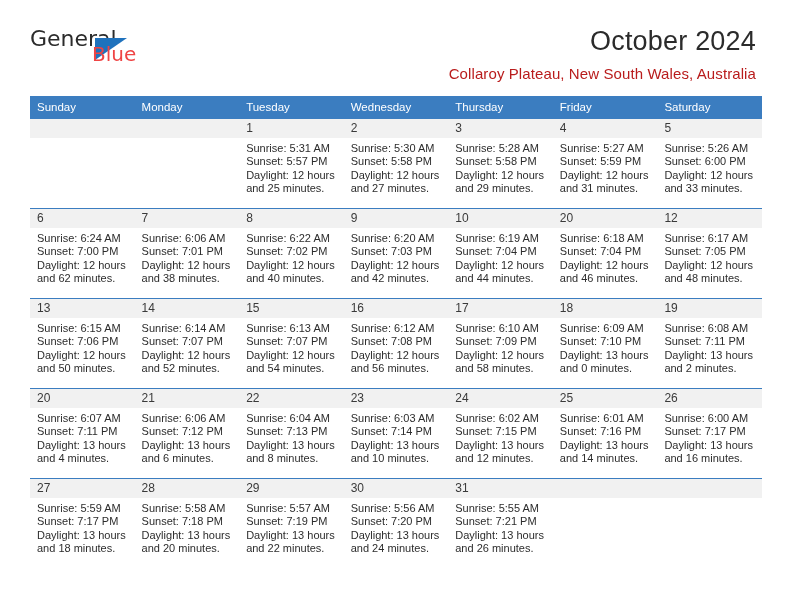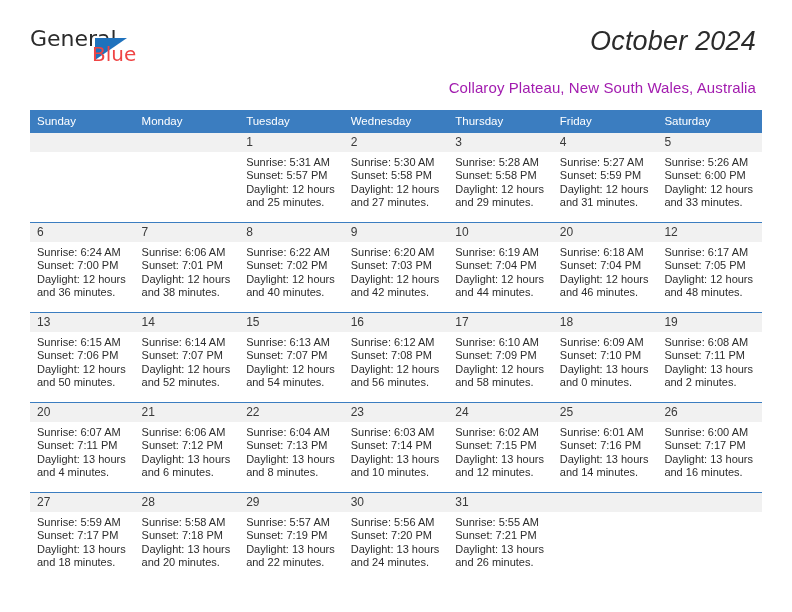--- a/index.html
+++ b/index.html
@@ -67,27 +67,26 @@
   .title-block {
     text-align: right;
     padding-top: 0px;
   }
   .cal-title {
     font-size: 27px;
     font-weight: 400;
     color: #2b2b2b;
     line-height: 1.12;
     letter-spacing: 0.2px;
-    font-style: italic;
   }
   .cal-subtitle {
-    margin-top: 23px;
+    margin-top: 9px;
     font-size: 15px;
     font-weight: 400;
-    color: #a21caf;
+    color: #b91c1c;
     letter-spacing: 0.1px;
   }
 
   
   .calendar {
     margin: 14px 30px 0 30px;
     width: 732px;
     border-collapse: collapse;
     table-layout: fixed;
   }
@@ -236,21 +235,21 @@
           </td>
         </tr>
         <tr class="week-row">
           <td>
             <div class="cell-inner">
               <div class="date-strip">6</div>
               <div class="cell-body">
                 <div>Sunrise: 6:24 AM</div>
                 <div>Sunset: 7:00 PM</div>
                 <div>Daylight: 12 hours</div>
-                <div>and 36 minutes.</div>
+                <div>and 62 minutes.</div>
               </div>
             </div>
           </td>
           <td>
             <div class="cell-inner">
               <div class="date-strip">7</div>
               <div class="cell-body">
                 <div>Sunrise: 6:06 AM</div>
                 <div>Sunset: 7:01 PM</div>
                 <div>Daylight: 12 hours</div>

